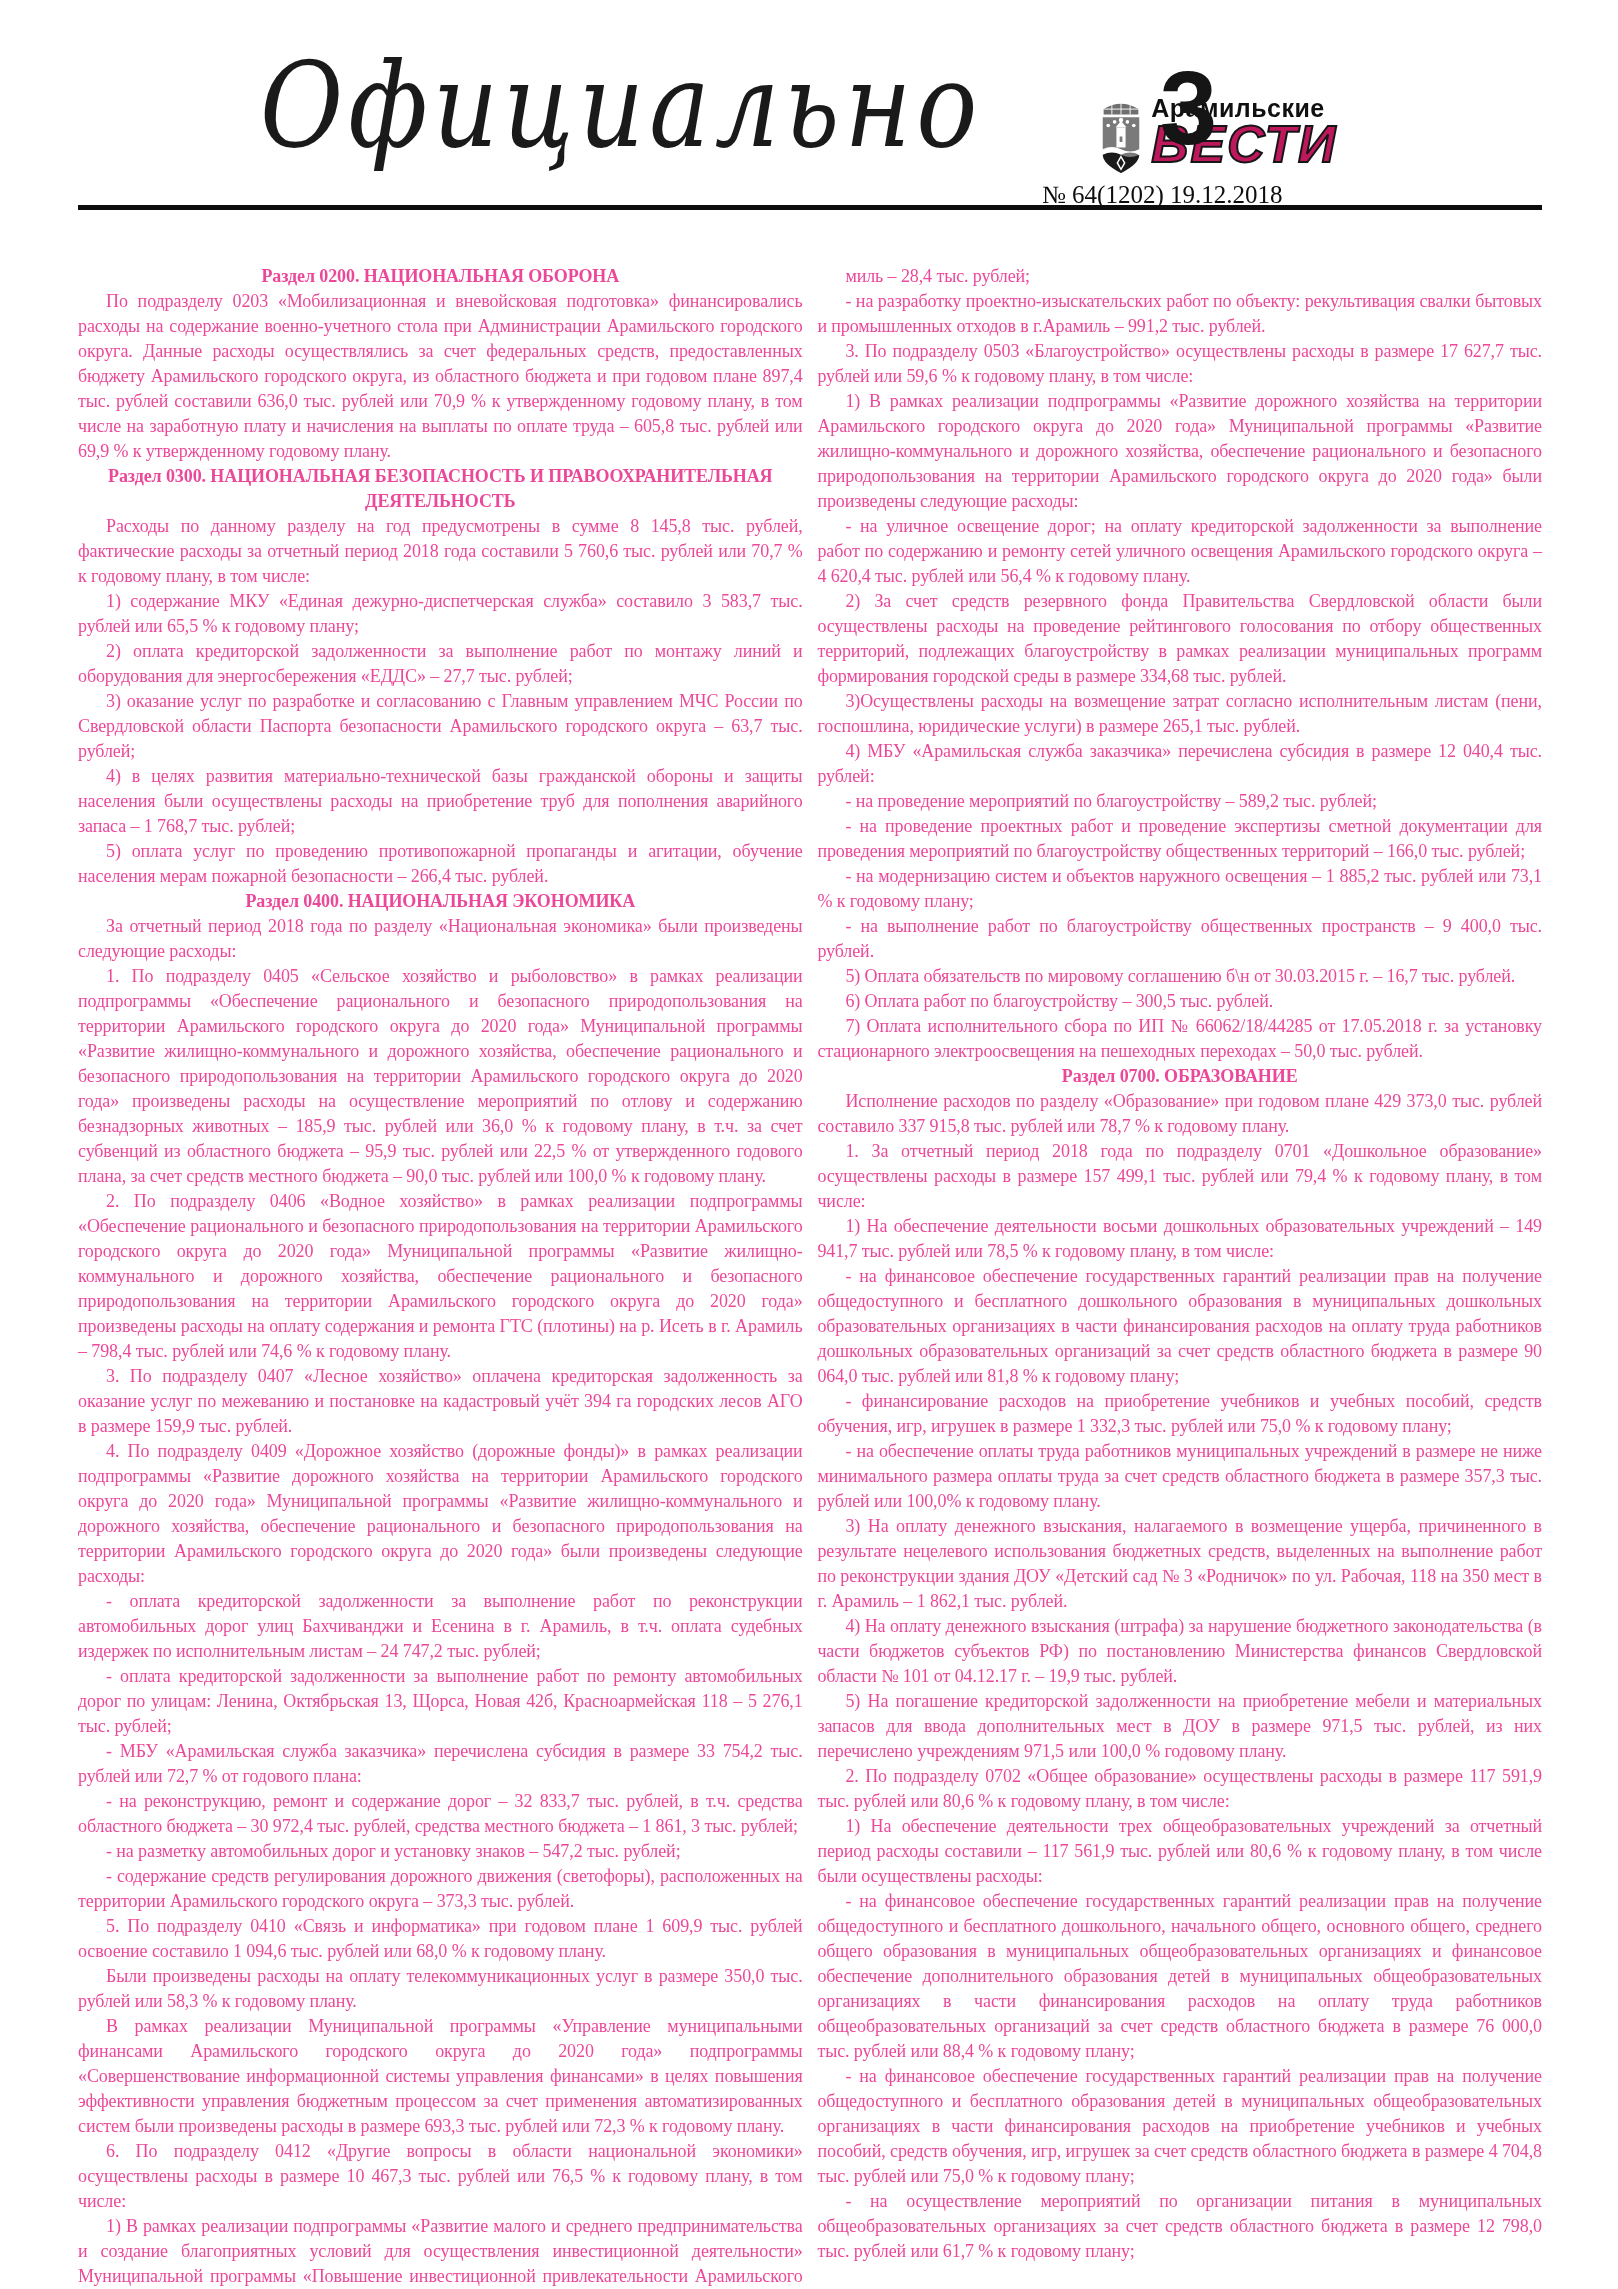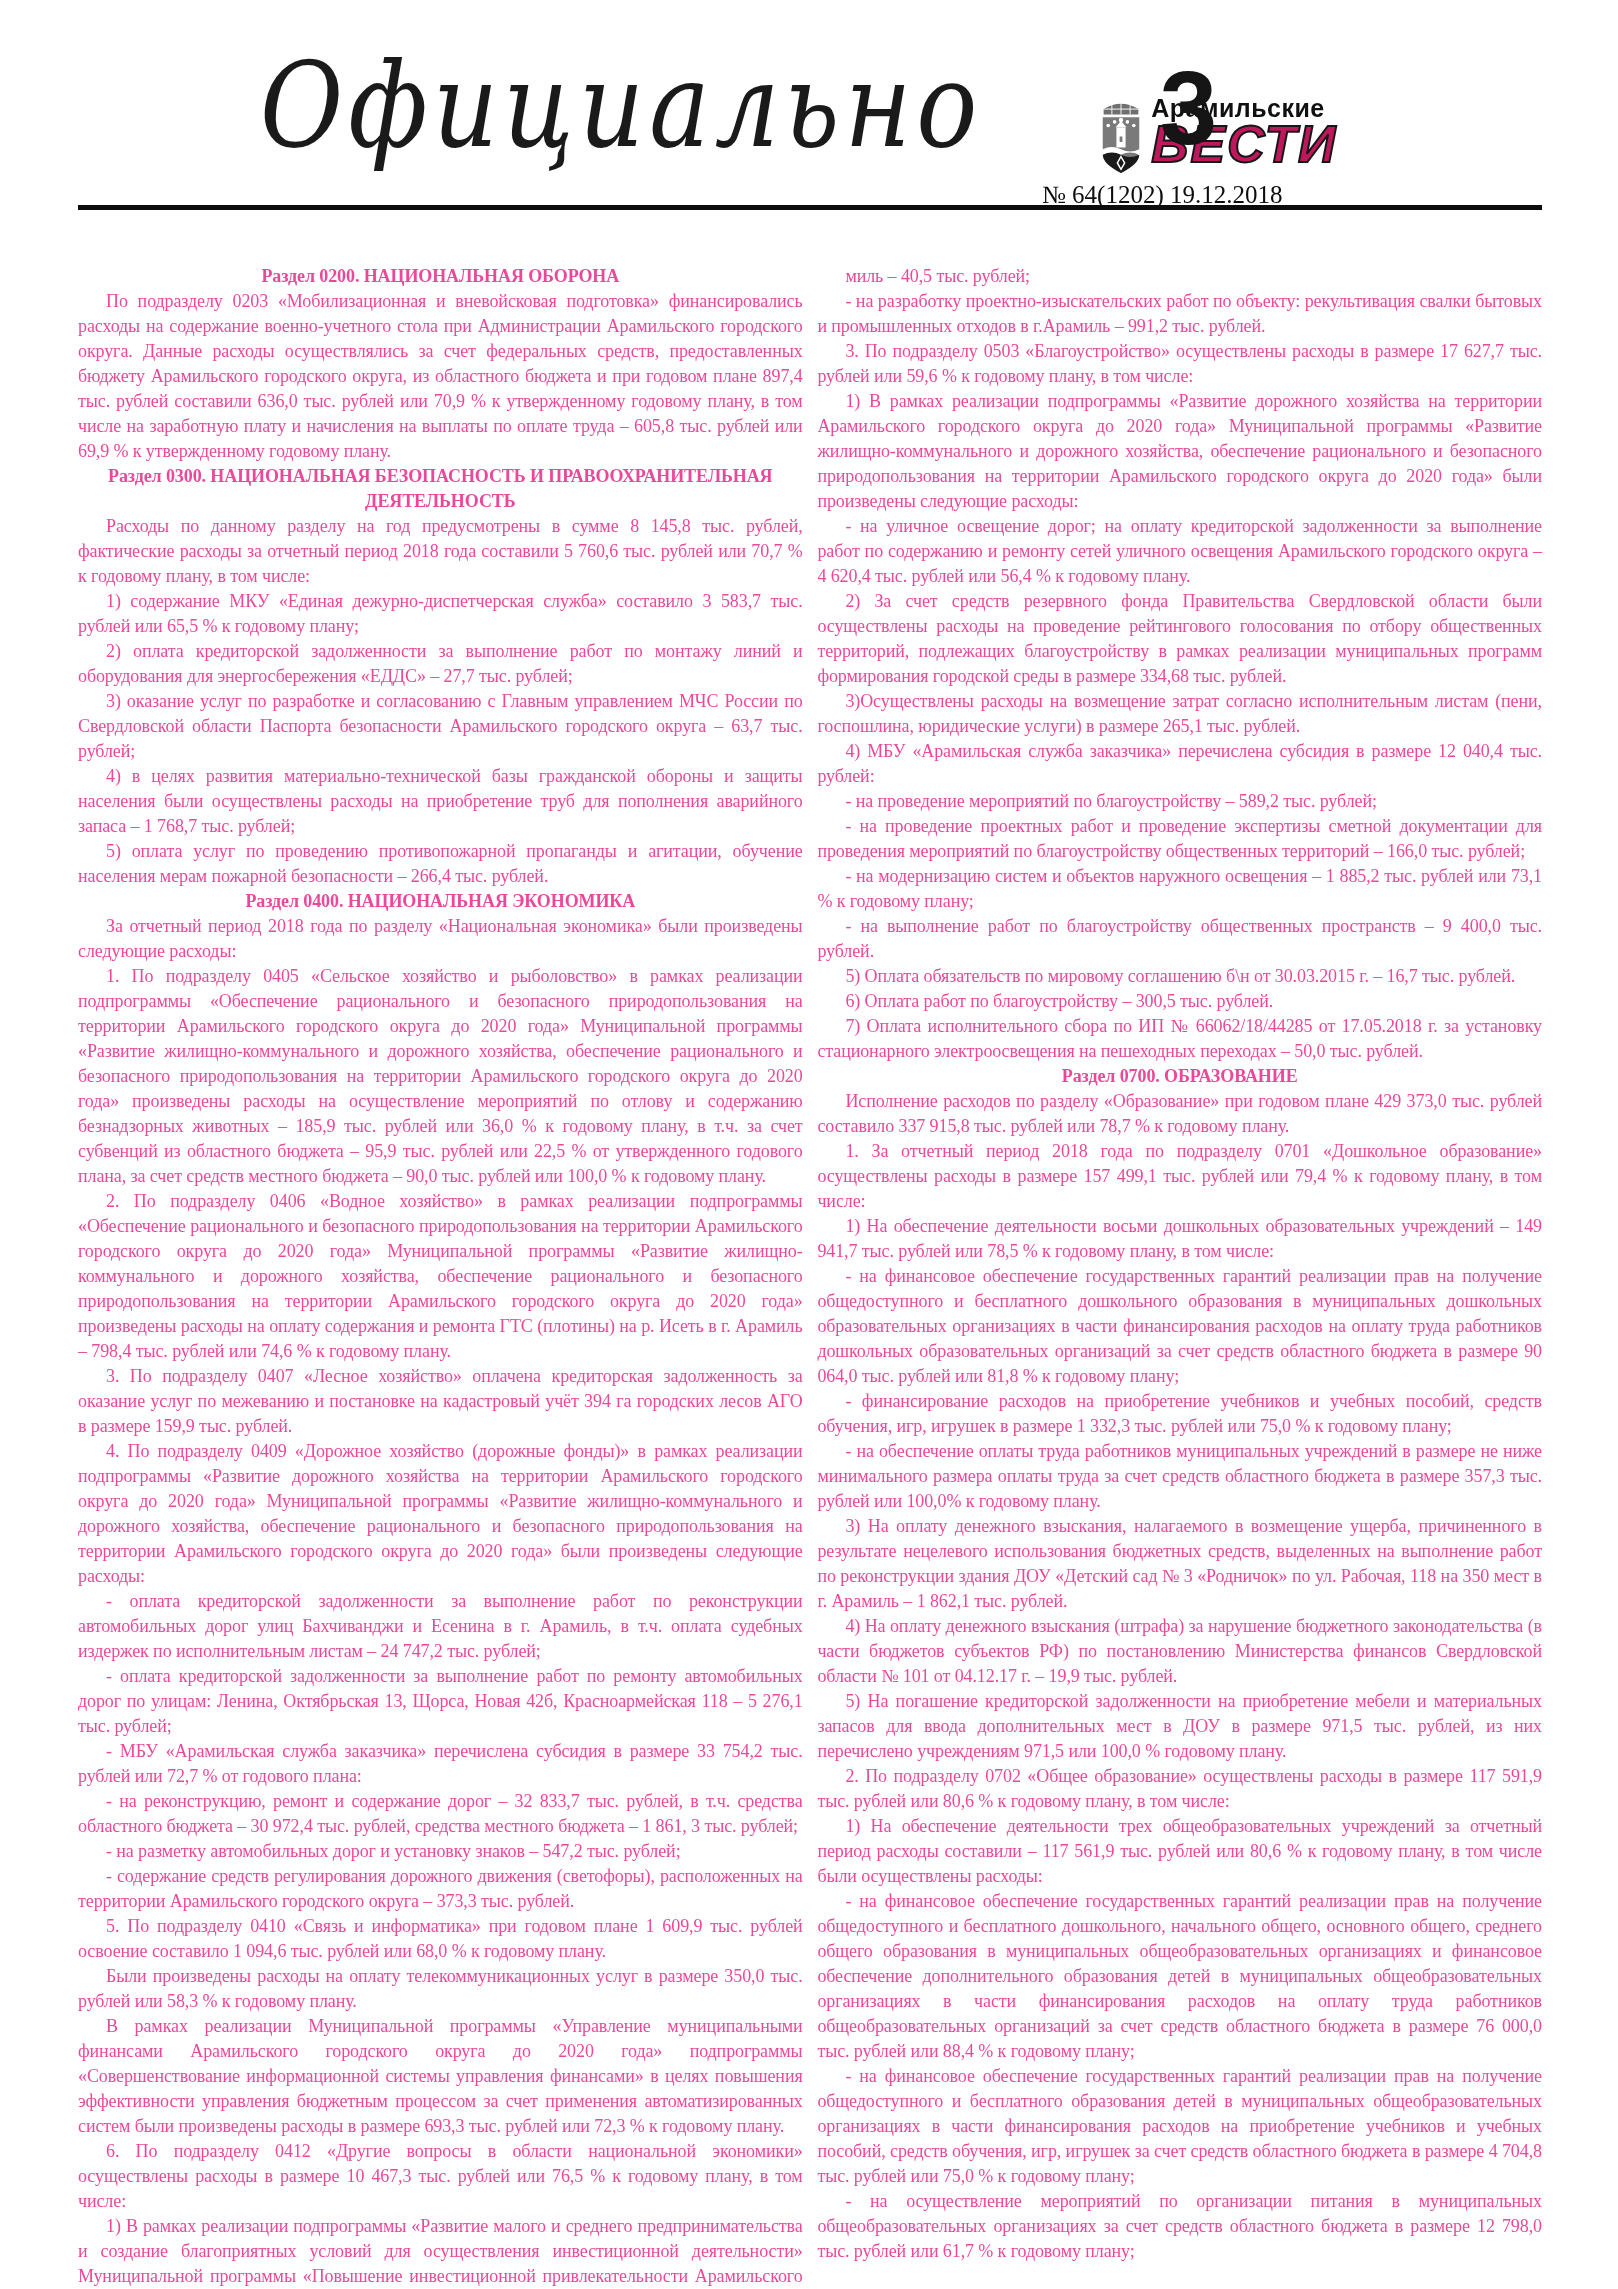--- a/index.html
+++ b/index.html
@@ -123,21 +123,21 @@
         <p class="para">- на реконструкцию, ремонт и содержание дорог – 32 833,7 тыс. рублей, в т.ч. средства областного бюджета – 30 972,4 тыс. рублей, средства местного бюджета – 1 861, 3 тыс. рублей;</p>
         <p class="para">- на разметку автомобильных дорог и установку знаков – 547,2 тыс. рублей;</p>
         <p class="para">- содержание средств регулирования дорожного движения (светофоры), расположенных на территории Арамильского городского округа – 373,3 тыс. рублей.</p>
         <p class="para">5. По подразделу 0410 «Связь и информатика» при годовом плане 1 609,9 тыс. рублей освоение составило 1 094,6 тыс. рублей или 68,0 % к годовому плану.</p>
         <p class="para">Были произведены расходы на оплату телекоммуникационных услуг в размере 350,0 тыс. рублей или 58,3 % к годовому плану.</p>
         <p class="para">В рамках реализации Муниципальной программы «Управление муниципальными финансами Арамильского городского округа до 2020 года» подпрограммы «Совершенствование информационной системы управления финансами» в целях повышения эффективности управления бюджетным процессом за счет применения автоматизированных систем были произведены расходы в размере 693,3 тыс. рублей или 72,3 % к годовому плану.</p>
         <p class="para">6. По подразделу 0412 «Другие вопросы в области национальной экономики» осуществлены расходы в размере 10 467,3 тыс. рублей или 76,5 % к годовому плану, в том числе:</p>
         <p class="para">1) В рамках реализации подпрограммы «Развитие малого и среднего предпринимательства и создание благоприятных условий для осуществления инвестиционной деятельности» Муниципальной программы «Повышение инвестиционной привлекательности Арамильского городского округа и создание условий для обеспечения жителей качественными и безопасными услугами потребительского рынка до 2020 года» произведены расходы на предоставление субсидии Берёзовскому фонду поддержки малого предпринимательства на финансирование мероприятий «Создание и обеспечение деятельности организации инфраструктуры поддержки субъектов малого и среднего предпринимательства» в размере 1 710,0 тыс. рублей или 100,0 % к плану, в т.ч. за счет субсидии из областного бюджета – 1 140,0 тыс. рублей, за счет средств местного бюджета – 570,0 тыс. рублей.</p>
       </section>
     <section class="col">
-        <p class="para">миль – 40,5 тыс. рублей;</p>
+        <p class="para">миль – 28,4 тыс. рублей;</p>
         <p class="para">- на разработку проектно-изыскательских работ по объекту: рекультивация свалки бытовых и промышленных отходов в г.Арамиль – 991,2 тыс. рублей.</p>
         <p class="para">3. По подразделу 0503 «Благоустройство» осуществлены расходы в размере 17 627,7 тыс. рублей или 59,6 % к годовому плану, в том числе:</p>
         <p class="para">1) В рамках реализации подпрограммы «Развитие дорожного хозяйства на территории Арамильского городского округа до 2020 года» Муниципальной программы «Развитие жилищно-коммунального и дорожного хозяйства, обеспечение рационального и безопасного природопользования на территории Арамильского городского округа до 2020 года» были произведены следующие расходы:</p>
         <p class="para">- на уличное освещение дорог; на оплату кредиторской задолженности за выполнение работ по содержанию и ремонту сетей уличного освещения Арамильского городского округа – 4 620,4 тыс. рублей или 56,4 % к годовому плану.</p>
         <p class="para">2) За счет средств резервного фонда Правительства Свердловской области были осуществлены расходы на проведение рейтингового голосования по отбору общественных территорий, подлежащих благоустройству в рамках реализации муниципальных программ формирования городской среды в размере 334,68 тыс. рублей.</p>
         <p class="para">3)Осуществлены расходы на возмещение затрат согласно исполнительным листам (пени, госпошлина, юридические услуги) в размере 265,1 тыс. рублей.</p>
         <p class="para">4) МБУ «Арамильская служба заказчика» перечислена субсидия в размере 12 040,4 тыс. рублей:</p>
         <p class="para">- на проведение мероприятий по благоустройству – 589,2 тыс. рублей;</p>
         <p class="para">- на проведение проектных работ и проведение экспертизы сметной документации для проведения мероприятий по благоустройству общественных территорий – 166,0 тыс. рублей;</p>
         <p class="para">- на модернизацию систем и объектов наружного освещения – 1 885,2 тыс. рублей или 73,1 % к годовому плану;</p>

